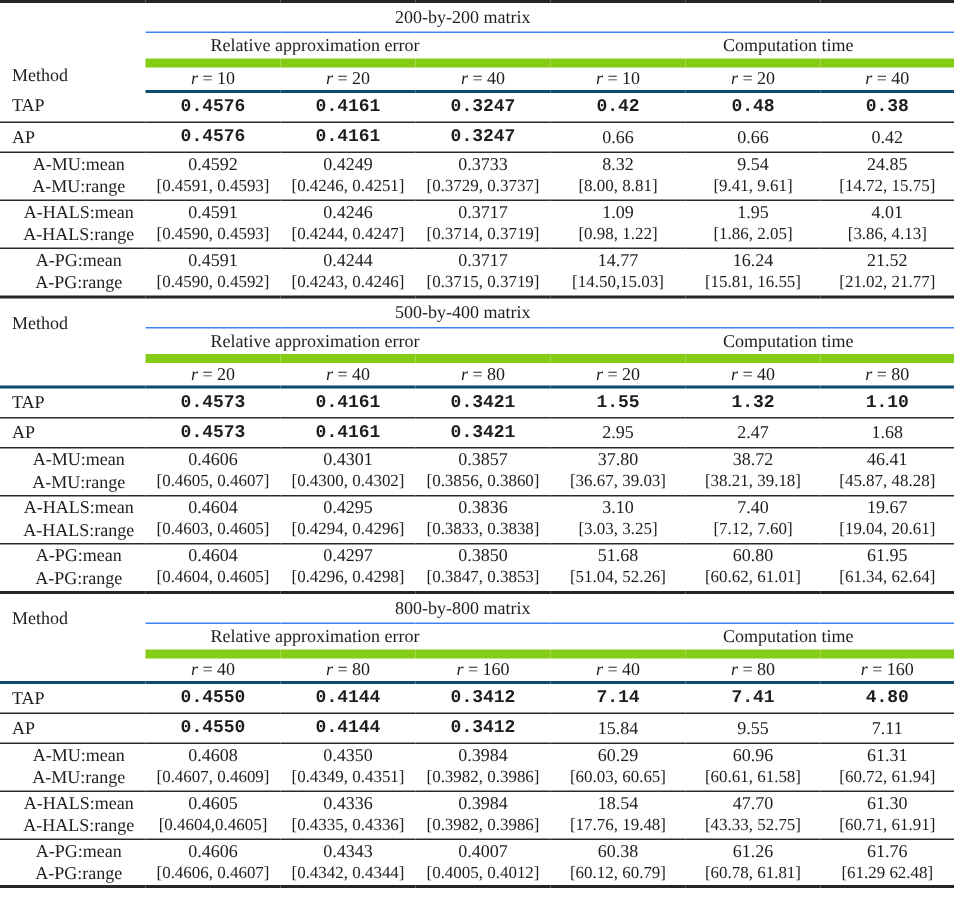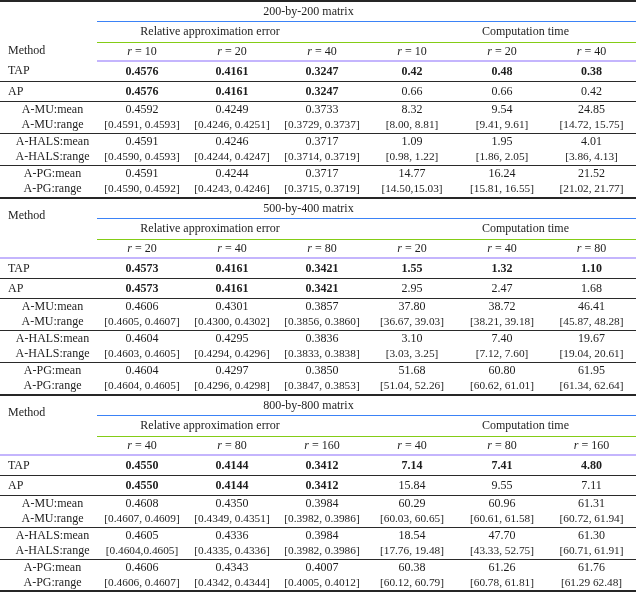--- a/index.html
+++ b/index.html
@@ -26,31 +26,31 @@
     vertical-align: middle;
     white-space: nowrap;
   }
   tr.trow  { height: 20px; }
   tr.grow  { height: 21px; }
   tr.rrow  { height: 19px; }
   tr.srow  { height: 20px; }
   tr.drow  { height: 32px; }
   .title-cell { border-bottom: 1px solid #3b82f6; }
   .title-nudge { position: relative; display: inline-block; left: -58px; }
-  .group-cell { border-bottom: 1px solid #84cc16; }
+  .group-cell { border-bottom: 6px solid #84cc16; }
   .gspan { position: relative; display: inline-block; }
   .gspan.gleft  { left: -22px; }
   .gspan.gright { left: 24px; }
-  .r-cell, .rrow-first { border-bottom: 2px solid #c4b5fd; }
+  .r-cell, .rrow-first { border-bottom: 2px solid #0c4a6e; }
   .r-cell::first-letter { font-style: italic; }
   .method-cell, .method-label, .method-double { text-align: left; padding-left: 8px; }
   .method-cell.vbottom { vertical-align: bottom; padding-bottom: 3px; }
   .method-cell.vmid { vertical-align: middle; padding-bottom: 8px; }
   .rb { border-bottom: 1px solid #2a2a2a; }
-  .b { font-weight: bold; }
+  .b { font-weight: bold; font-family: Liberation Mono, monospace; }
   .mline { line-height: 15px; text-align: center; }
   .mean { line-height: 15px; }
   .range { line-height: 15px; font-size: 11.3px; }
 </style>
 </head>
 <body>
 
 <div class="paper">
   <div id="table-root">
       <table class="sec">

